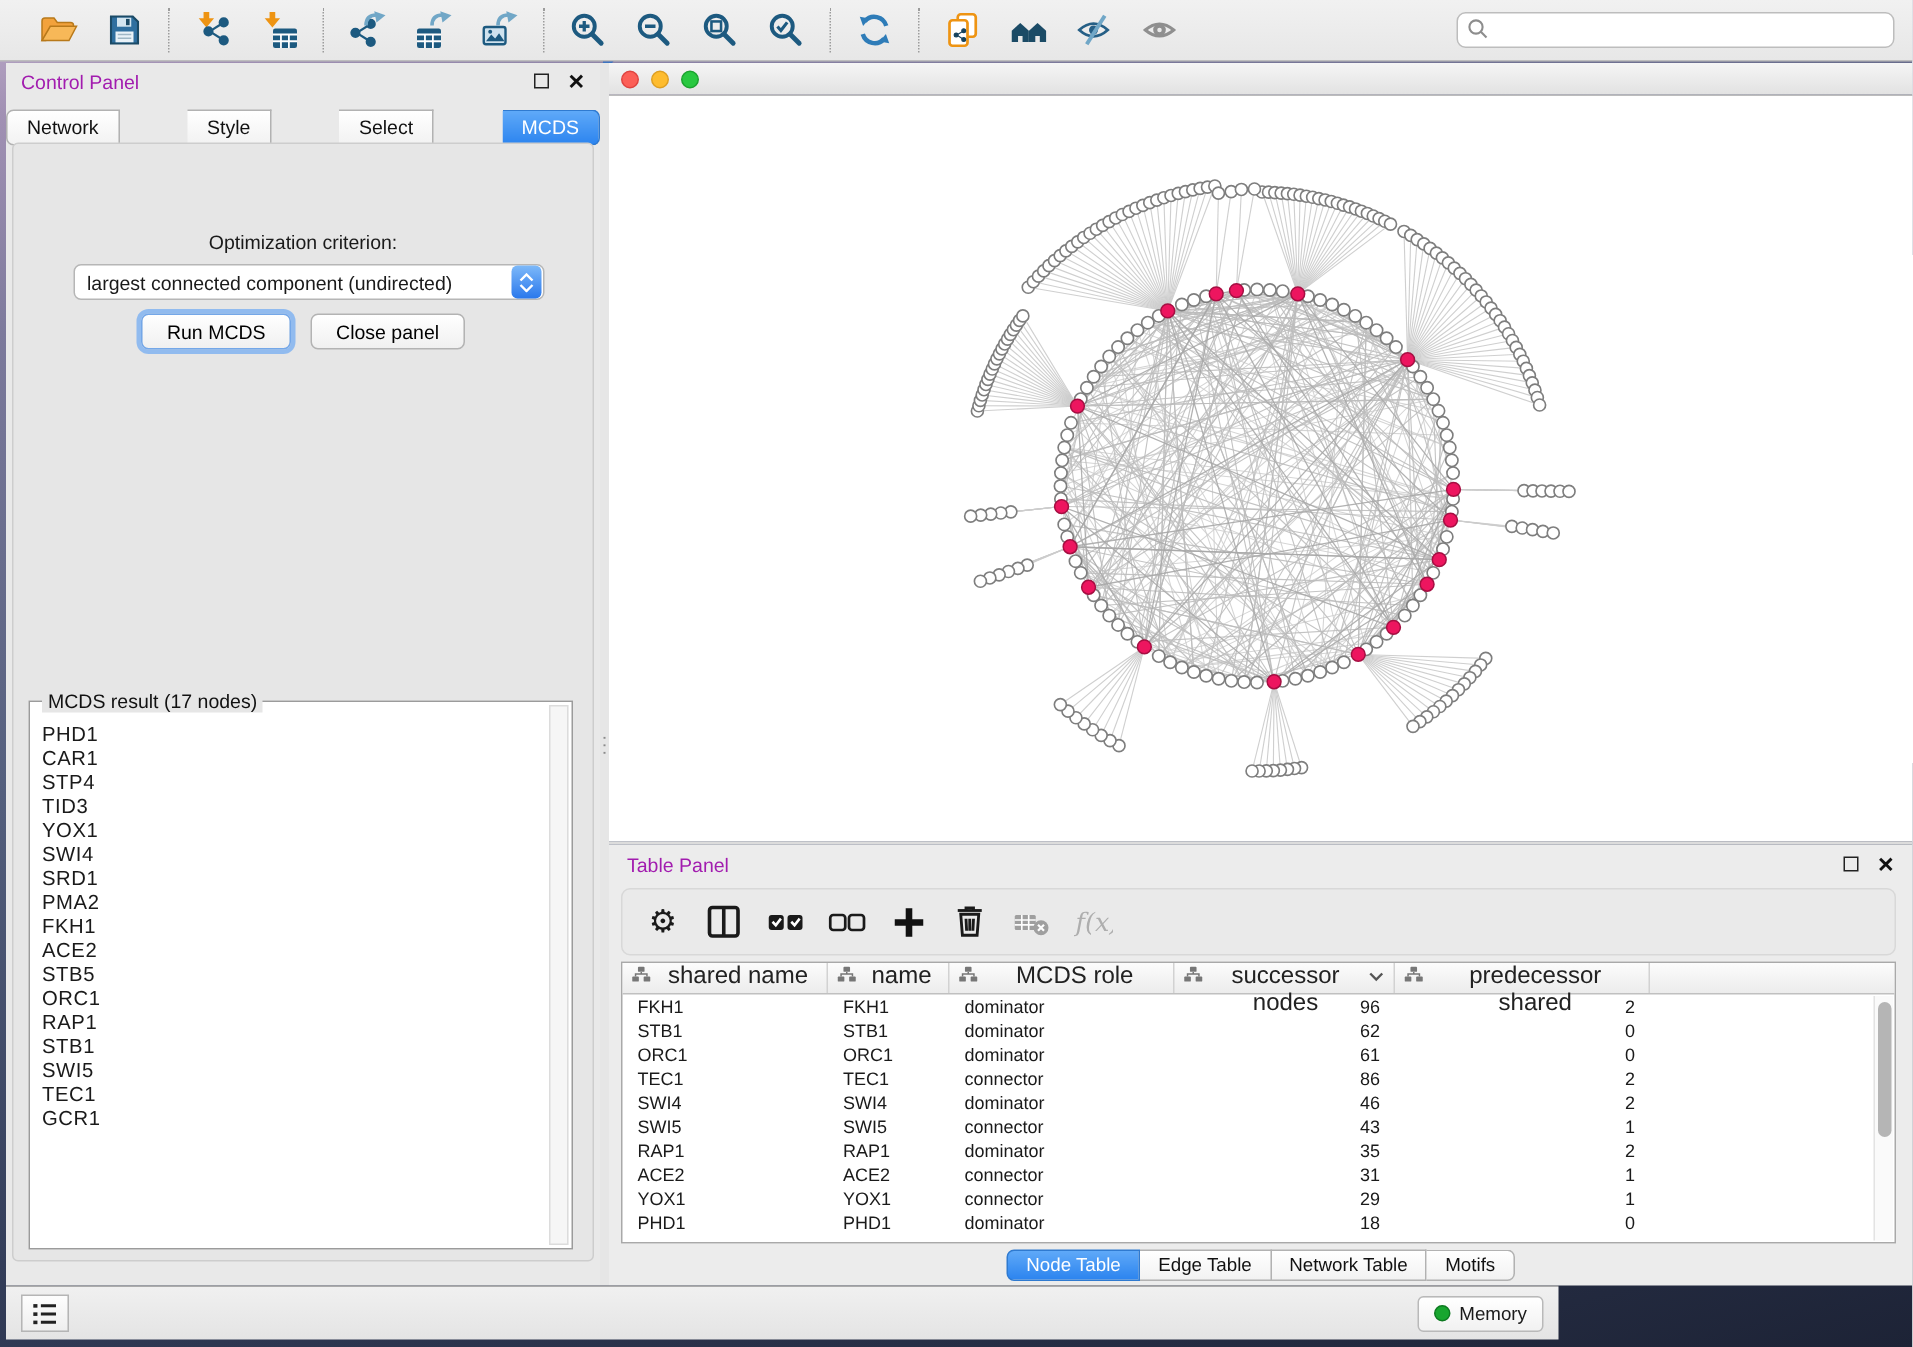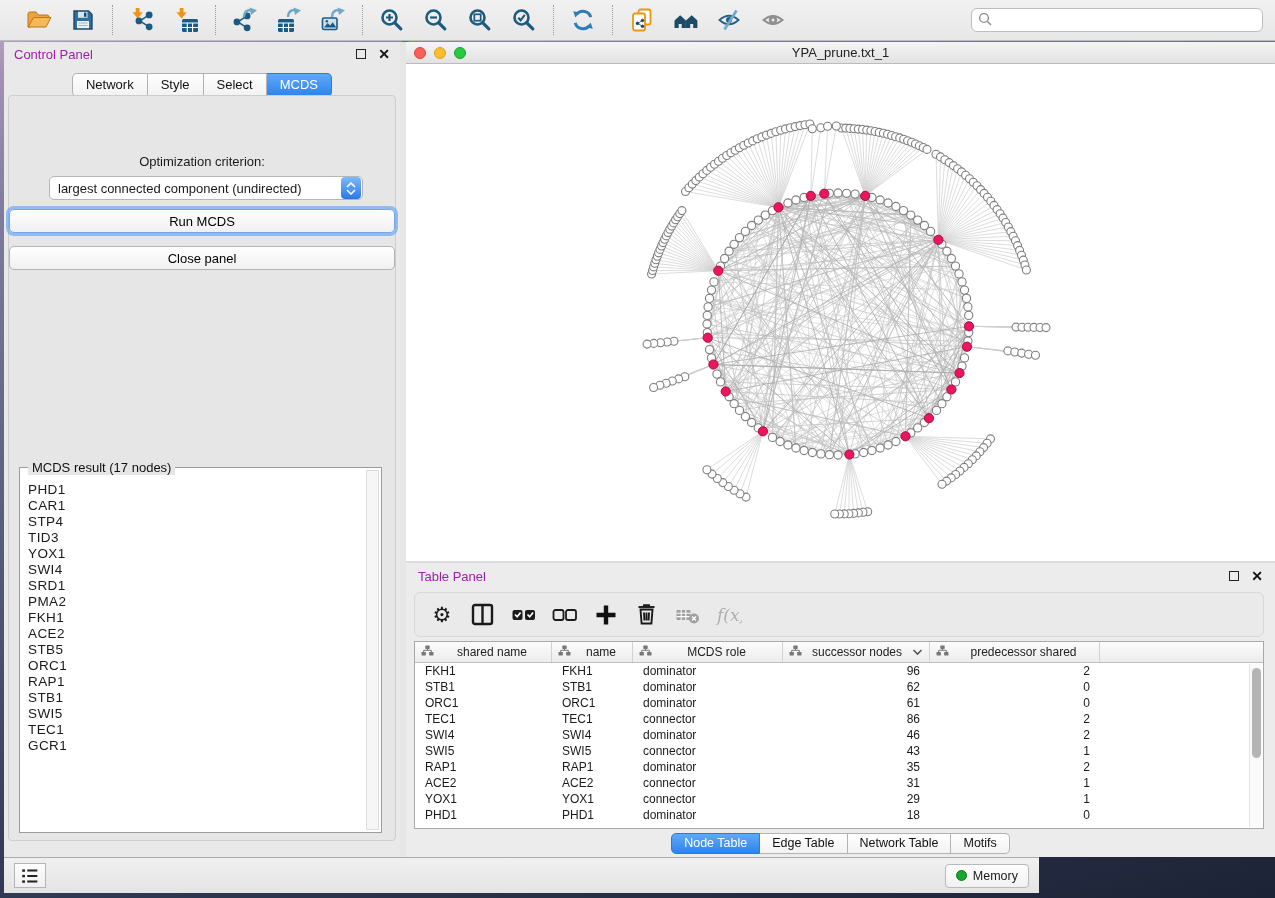--- a/index.html
+++ b/index.html
@@ -30,38 +30,38 @@
   .h-splitter { position:absolute; left:406px; top:561px; width:869px; height:2px; background:#dcdcdc; }
 
   
   .control-panel { position:absolute; left:4px; top:42px; width:396px; height:815px; background:#e9e9e9; }
   .panel-header { height:24px; display:flex; align-items:center; padding:0 10px; }
   .panel-title { font-size:13px; color:#a21caf; }
   .panel-header .hicons { margin-left:auto; display:flex; gap:12px; align-items:center; }
   .float-box { width:10px; height:10px; border:1.6px solid #222; display:inline-block; background:transparent; }
   .close-x { font-weight:700; font-size:14px; color:#111; line-height:10px; }
 
-  .cp-tabs { position:absolute; left:0; top:31px; width:100%; display:flex; justify-content:center; }
+  .cp-tabs { position:absolute; left:0; top:31px; width:100%; display:flex; justify-content:space-between; }
   .tab { border:1px solid #b2b2b2; border-left:none; background:linear-gradient(#ffffff,#f2f2f2);
     padding:3px 13px 4px; font-size:13px; color:#111; cursor:default; }
   .tab:first-child { border-left:1px solid #b2b2b2; border-radius:5px 0 0 5px; }
   .tab:last-child { border-radius:0 5px 5px 0; }
   .tab.active { background:linear-gradient(#5fa9f8,#2c84ef); color:#fff; border-color:#2f7ad0; }
 
   .cp-content { position:absolute; left:4px; right:4px; top:53px; bottom:16px;
     background:#e6e6e6; border:1px solid #cdcdcd; border-radius:4px; }
   .opt-label { position:absolute; top:58px; width:100%; text-align:center; font-size:13px; }
   .dropdown { position:absolute; top:80px; left:40px; width:314px; height:24px; background:#fff;
     border:1px solid #b6b6b6; border-radius:5px; display:flex; align-items:center; cursor:default; }
   .dropdown .val { flex:1; padding:0 8px; font-size:13px; white-space:nowrap; overflow:hidden; }
   .dropdown .stepper { width:20px; height:22px; margin-right:1px; border-radius:4px;
     background:linear-gradient(#7db9f9,#2a78ec); display:flex; flex-direction:column;
     align-items:center; justify-content:center; gap:1px; }
   .dropdown .stepper svg { display:block; }
-  .btn-row { position:absolute; top:113px; width:100%; display:flex; justify-content:center; gap:13px;flex-direction:column; }
+  .btn-row { position:absolute; top:113px; width:100%; display:flex; justify-content:center; gap:13px; }
   .btn { height:24px; padding:0 16px; background:linear-gradient(#ffffff,#f0f0f0);
     border:1px solid #b3b3b3; border-radius:5px; font-size:13px; font-family:inherit; cursor:default; }
   .btn.focused { box-shadow:0 0 0 3px rgba(100,165,245,.65); border-color:#74a7e8; }
 
   .result-group { position:absolute; left:10px; right:13px; top:371px; bottom:7px;
     background:#fff; border:1px solid #9b9b9b; }
   .group-label { position:absolute; top:-8px; left:8px; background:#e6e6e6; padding:0 4px;
     font-size:13px; color:#111; }
   .result-list { position:absolute; left:1px; top:10px; bottom:2px; right:16px;
     padding:4px 0 0 7px; overflow:hidden; }
@@ -86,22 +86,22 @@
     background:#eaeaea; border:1px solid #d8d8d8; border-radius:6px;
     display:flex; align-items:center; gap:15px; padding:0 14px; }
   .tp-toolbar .tbtn { width:26px; height:26px; }
   .tbtn.disabled { opacity:.95; }
   .gear-glyph { font-size:21px; line-height:21px; color:#1a1a1a; }
 
   .tp-table { position:absolute; left:8px; right:11px; top:78px; bottom:28px;
     background:#fff; border:1px solid #a9a9a9; overflow:hidden; }
   .thead { display:flex; height:21px; background:linear-gradient(#fcfcfc,#ececec);
     border-bottom:1px solid #c0c0c0; }
-  .th { display:flex; align-items:center; gap:5px; padding:0 6px; border-right:1px solid #d2d2d2;
-    font-size:12px; color:#222; }
+  .th { display:flex; align-items:flex-start; gap:5px; padding:0 6px; border-right:1px solid #d2d2d2;
+    font-size:16px; color:#222; }
   .th .lbl { flex:1; text-align:center; }
   .th.filler { border-right:none; flex:1; }
   .trow { display:flex; height:16px; align-items:center; }
   .td { font-size:12px; padding:0 10px; white-space:nowrap; overflow:hidden; }
   .td.num { text-align:right; }
   .tscroll { position:absolute; right:1px; top:22px; bottom:1px; width:13px;
     background:#fafafa; border-left:1px solid #e3e3e3; }
   .tscroll .thumb { position:absolute; left:2px; top:4px; width:9px; height:90px;
     border-radius:4.5px; background:#b5b5b5; }
 
@@ -360,21 +360,20 @@
         <div class="list-scroll"></div>
       </div>
     </div>
   </div>
 
   <div class="v-splitter">
       <span class="dots"></span>
     </div>
 
   <div class="net-title">
-    <span class="title">YPA_prune.txt_1</span>
     <span class="lights">
       <span class="light" style="background:#fc5f57;border:1px solid #df4440;"></span>
       <span class="light" style="background:#febc2e;border:1px solid #de9f22;"></span>
       <span class="light" style="background:#28c840;border:1px solid #1ca32f;"></span>
     </span>
   </div>
   <div class="net-canvas">
     <svg id="graph" width="869" height="497">
         <g>
           <line x1="366.5" y1="373.4" x2="561.9" y2="277.1" stroke="#cdcdcd" stroke-width="0.7" opacity="0.85"></line>

